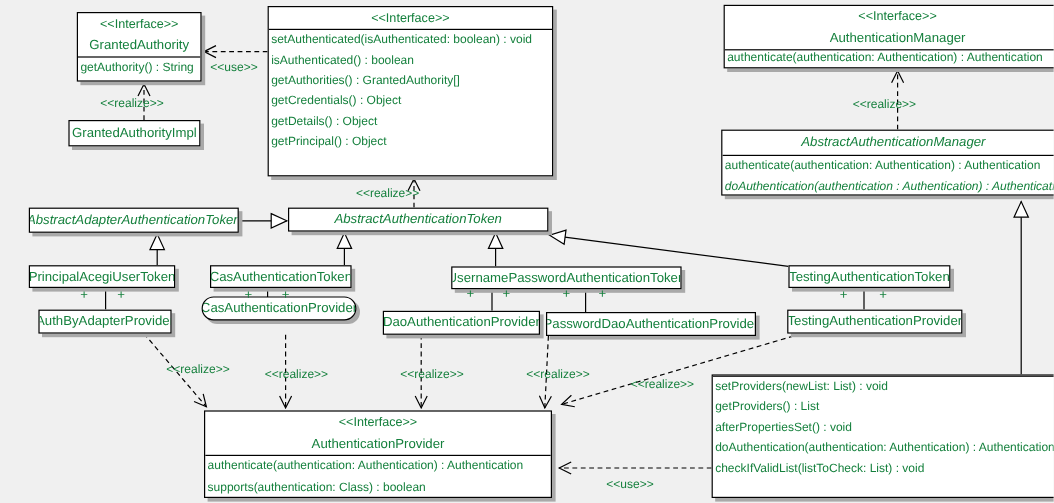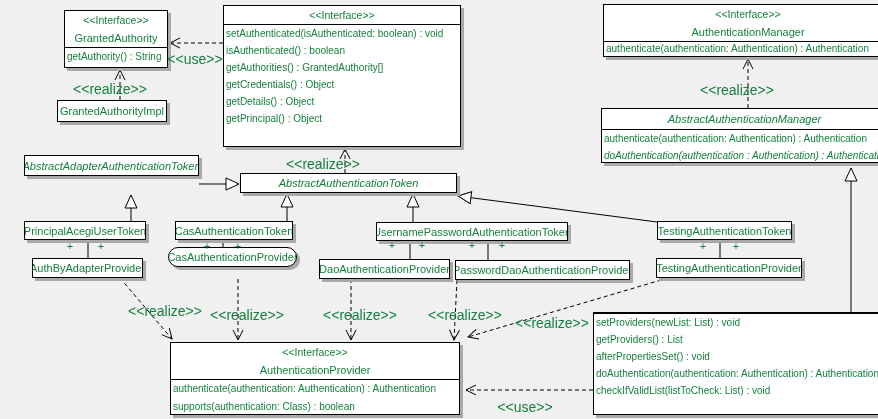--- a/index.html
+++ b/index.html
@@ -9,21 +9,21 @@
        overflow:hidden;white-space:nowrap;box-sizing:border-box;}
   .stereo{text-align:center;font-size:10.5px;line-height:18px;height:18px;}
   .cname{text-align:center;font-size:11px;line-height:18px;height:18px;}
   .fill{display:flex;align-items:center;justify-content:center;height:100%;font-size:11px;}
   .sep{border-top:1px solid #000;}
   .m{font-size:10px;line-height:17px;height:17px;padding-left:2px;}
   .it{font-style:italic;}
   svg.edges{position:absolute;left:0;top:0;pointer-events:none;}
   .edge-d{stroke:#000;stroke-width:1;fill:none;stroke-dasharray:4 3;}
   .edge-s{stroke:#000;stroke-width:1;fill:none;}
-  .elabel{position:absolute;font-size:14px;transform:translateX(-50%);white-space:nowrap;}
+  .elabel{position:absolute;font-size:10px;transform:translateX(-50%);white-space:nowrap;}
   .plus{position:absolute;font-size:11px;transform:translate(-50%,-50%);}
 </style>
 </head>
 <body>
 
 <div id="canvas">
 
   <svg class="edges" width="878" height="419">
     <defs>
       <marker id="oa" markerUnits="userSpaceOnUse" markerWidth="14" markerHeight="14" refX="12" refY="7" orient="auto">
@@ -84,21 +84,21 @@
     <div class="cname">AuthenticationManager</div>
     <div class="sep m" style="line-height:14px;height:14px;">authenticate(authentication: Authentication) : Authentication</div>
   </div>
 
   <div class="box" style="left:581px;top:108px;width:287px;height:55px;">
     <div class="cname it" style="height:20px;line-height:20px;">AbstractAuthenticationManager</div>
     <div class="sep m">authenticate(authentication: Authentication) : Authentication</div>
     <div class="m it">doAuthentication(authentication : Authentication) : Authentication</div>
   </div>
 
-  <div class="box" style="left:4px;top:155px;width:175px;height:21px;">
+  <div class="box" style="left:4px;top:173px;width:175px;height:21px;">
     <div class="fill it">AbstractAdapterAuthenticationToken</div>
   </div>
 
   <div class="box" style="left:220px;top:173px;width:217px;height:20px;">
     <div class="fill it">AbstractAuthenticationToken</div>
   </div>
 
   <div class="box" style="left:4px;top:221px;width:122px;height:19px;">
     <div class="fill">PrincipalAcegiUserToken</div>
   </div>

